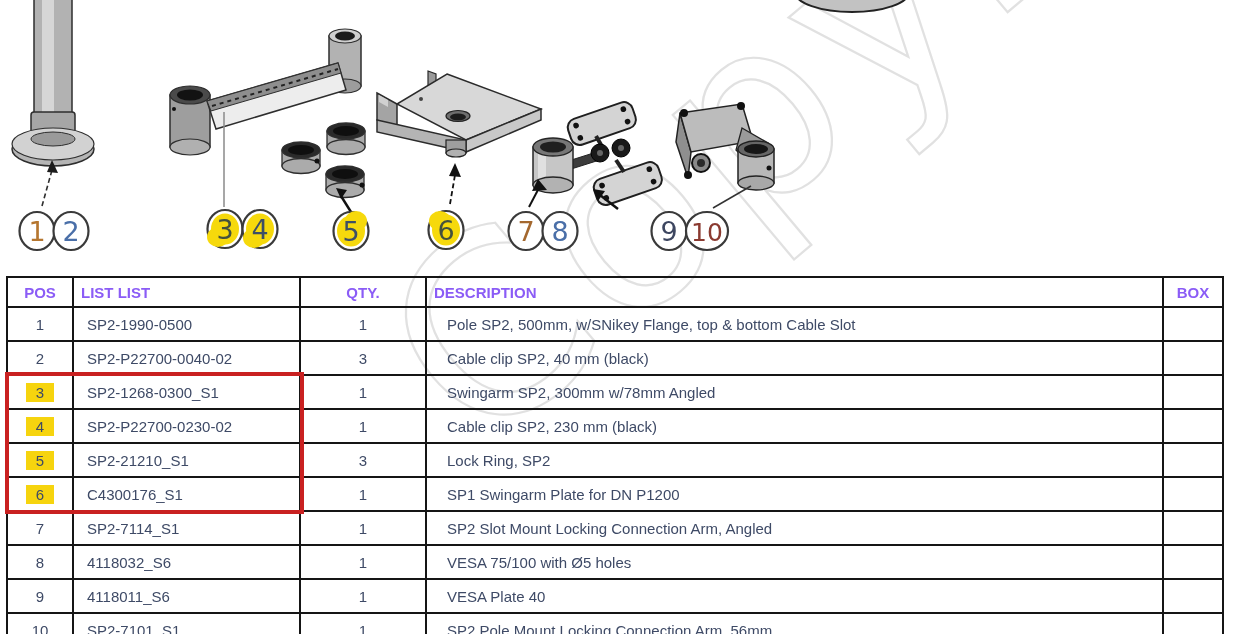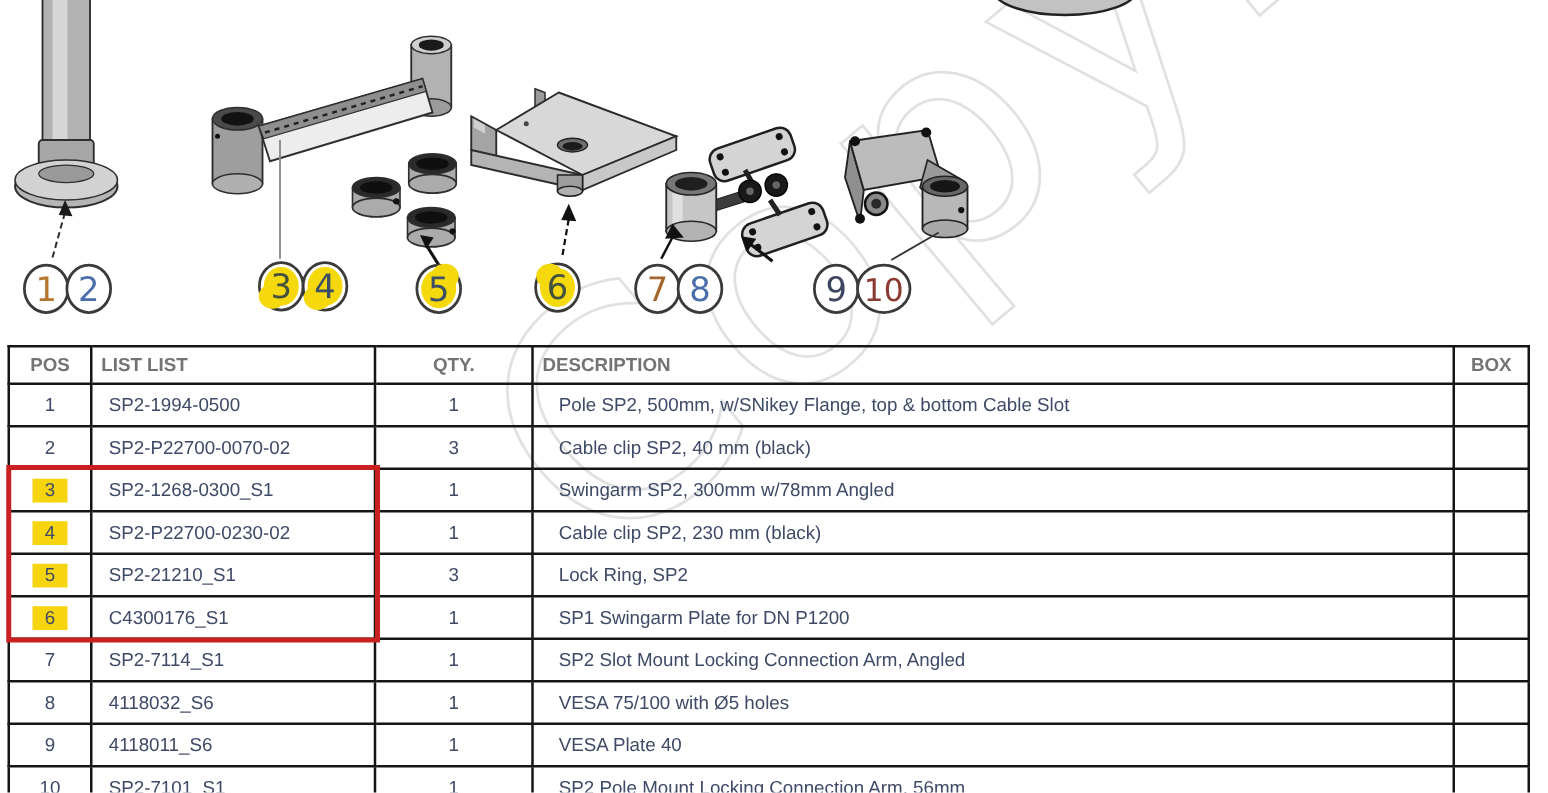--- a/index.html
+++ b/index.html
@@ -5,21 +5,21 @@
   html,body{margin:0;padding:0;}
   .stage{position:relative;width:1238px;height:634px;overflow:hidden;background:#fff;
          font-family:"Liberation Sans",sans-serif;}
   svg text{font-family:"DejaVu Sans",sans-serif;}
   .wm-svg{position:absolute;left:0;top:0;z-index:1;pointer-events:none;}
   .diagram-svg{position:absolute;left:0;top:0;z-index:2;}
   .table-wrap{position:absolute;left:6px;top:276px;z-index:3;}
   table.parts{border-collapse:collapse;table-layout:fixed;width:1218px;background:transparent;}
   table.parts th,table.parts td{border:2px solid #151515;overflow:hidden;white-space:nowrap;
       font-size:15px;background:transparent;}
-  table.parts th{height:28px;font-weight:bold;color:#737373;text-align:left;padding:0 0 0 7px;}
+  table.parts th{height:28px;font-weight:bold;color:#8b5cf6;text-align:left;padding:0 0 0 7px;}
   table.parts th.c{text-align:center;padding:0;}
   table.parts td{height:30px;color:#3e4a66;}
   td.pos,td.qty{text-align:center;padding:0;}
   td.part{padding-left:13px;}
   td.desc{padding-left:20px;}
   td.box{padding:0;}
   .col-pos{width:66px;}.col-part{width:227px;}.col-qty{width:126px;}
   .col-desc{width:737px;}.col-box{width:60px;}
   .pos-hl{display:inline-block;min-width:28px;padding:1px 0;background:#f6d40e;}
   .red-box{position:absolute;left:5px;top:372px;width:299px;height:142px;
@@ -227,28 +227,28 @@
           <th class="c">POS</th>
           <th>LIST LIST</th>
           <th class="c">QTY.</th>
           <th>DESCRIPTION</th>
           <th class="c">BOX</th>
         </tr>
       </thead>
       <tbody>
           <tr>
             <td class="pos"><span>1</span></td>
-            <td class="part">SP2-1994-0500</td>
+            <td class="part">SP2-1990-0500</td>
             <td class="qty">1</td>
             <td class="desc">Pole SP2, 500mm, w/SNikey Flange, top &amp; bottom Cable Slot</td>
             <td class="box"></td>
           </tr>
           <tr>
             <td class="pos"><span>2</span></td>
-            <td class="part">SP2-P22700-0070-02</td>
+            <td class="part">SP2-P22700-0040-02</td>
             <td class="qty">3</td>
             <td class="desc">Cable clip SP2, 40 mm (black)</td>
             <td class="box"></td>
           </tr>
           <tr>
             <td class="pos"><span class="pos-hl">3</span></td>
             <td class="part">SP2-1268-0300_S1</td>
             <td class="qty">1</td>
             <td class="desc">Swingarm SP2, 300mm w/78mm Angled</td>
             <td class="box"></td>

